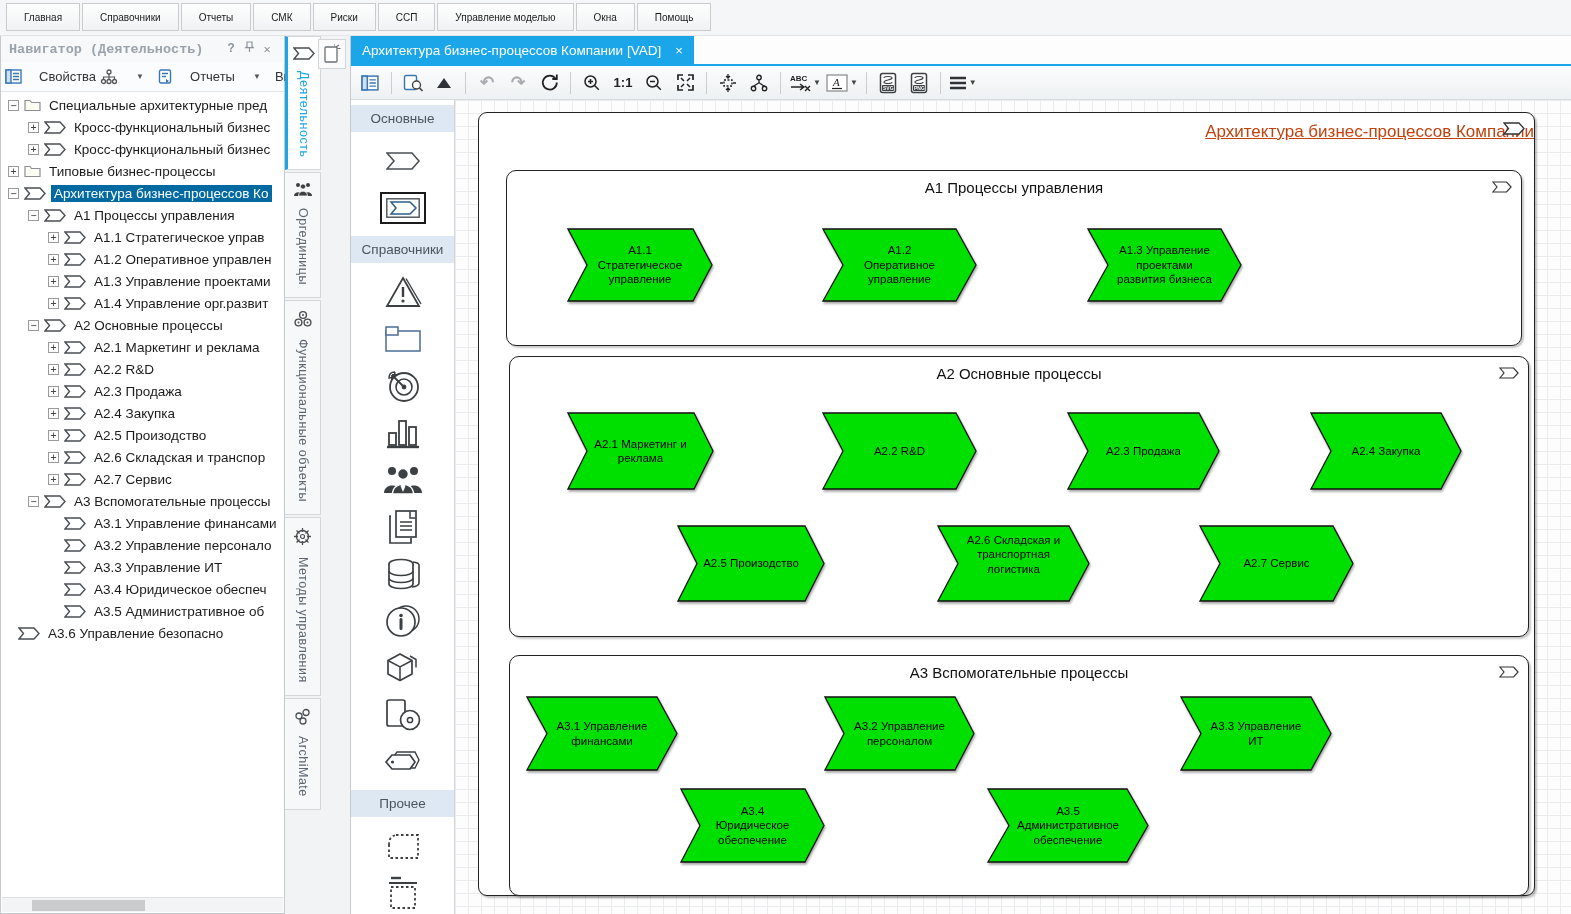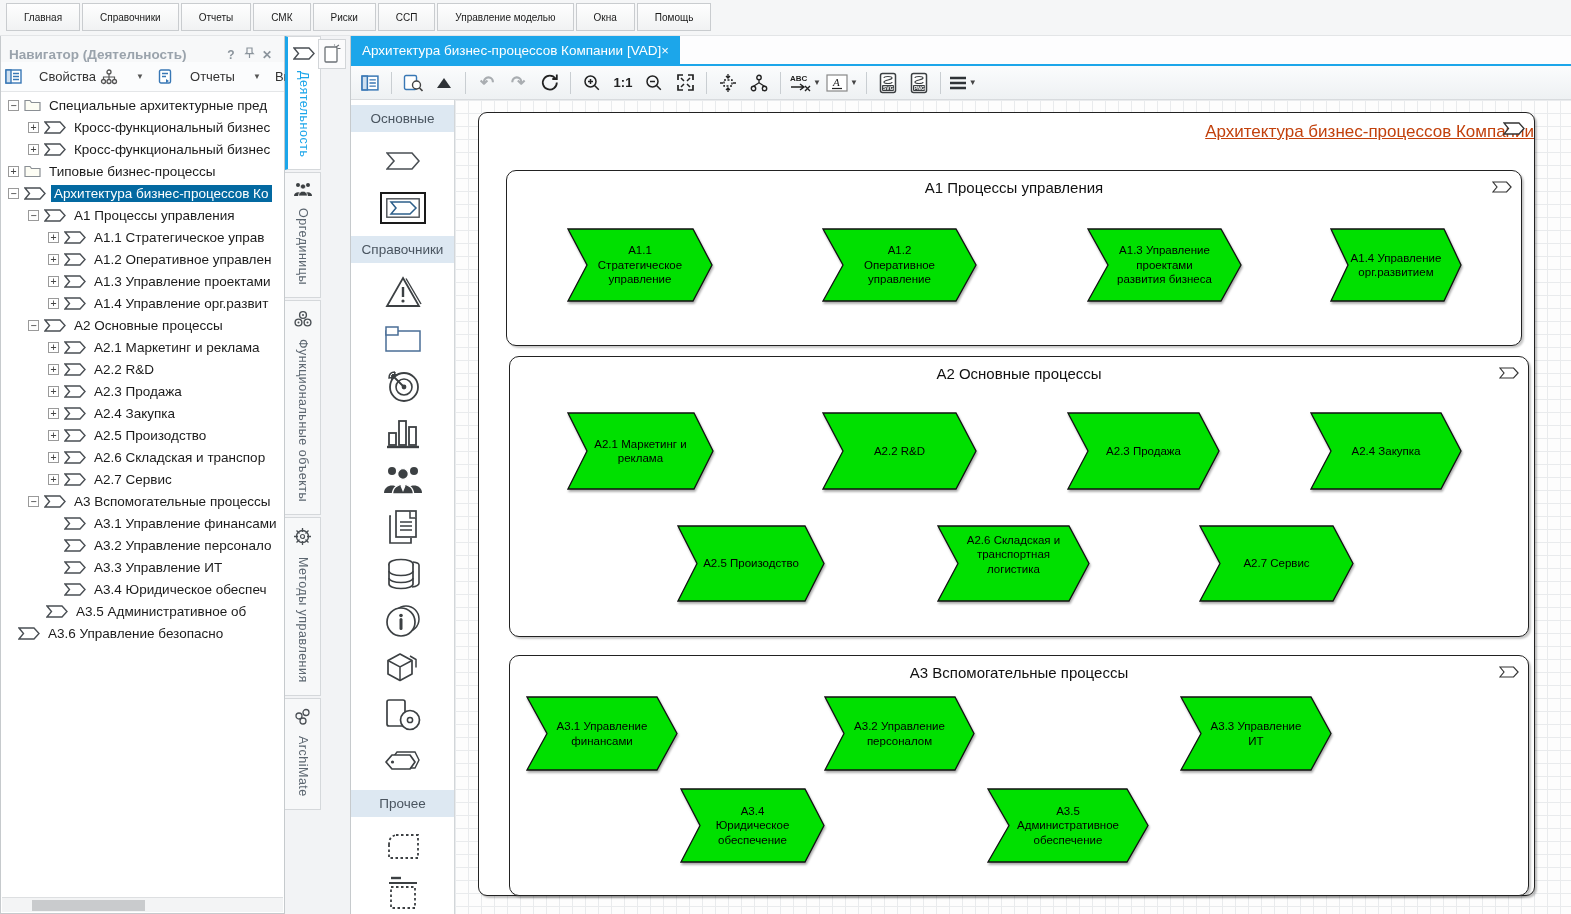--- a/index.html
+++ b/index.html
@@ -8,21 +8,21 @@
 
   
   #menubar { position:absolute; left:0; top:0; width:1571px; height:36px;
              background:#f5f6f7; border-bottom:1px solid #e3e5e7; display:flex; align-items:flex-start; padding:3px 0 0 6px; gap:2px; }
   .menu-btn { height:28px; padding:0 17px; display:flex; align-items:center; font-size:10px; color:#1a1a1a;
               background:linear-gradient(#fefefe,#f1f2f3); border:1px solid #c9cccf; cursor:default; }
 
   
   #navigator { position:absolute; left:0; top:36px; width:285px; height:878px; background:#fff;
                border:1px solid #c6cacd; border-top:none; }
-  #nav-header { height:26px; display:flex; align-items:flex-end; padding:0 8px; background:#f7f8f9; }
+  #nav-header { height:26px; display:flex; align-items:center; padding:0 8px; background:#f7f8f9;font-family:Liberation Mono, monospace; }
   #nav-title { flex:1; font-size:13.5px; font-weight:bold; color:#9aa3ac; white-space:nowrap; overflow:hidden; }
   .nav-hdr-ico { width:18px; text-align:center; color:#8b949c; font-size:12px; font-weight:bold; cursor:default; }
   #nav-toolbar { height:30px; display:flex; align-items:center; gap:4px; padding:0 4px; border-bottom:1px solid #e4e6e8; background:#fbfcfd; font-size:13px; color:#333; }
   .tb-group { display:flex; align-items:center; gap:17px; }
   .tb-sep { width:1px; height:18px; background:#d6dadd; margin:0 3px; }
   .tb-caret { font-size:8px; color:#555; margin-left:1px; }
   .tb-label { white-space:nowrap; }
   #nav-toolbar svg { display:block; }
   #nav-overflow { margin-left:auto; color:#666; font-size:10px; padding-right:2px; }
 
@@ -46,21 +46,21 @@
   #cat-tabs { position:absolute; left:0; top:0; width:36px; display:flex; flex-direction:column; }
   .cat-tab { background:#f7f8f9; border:1px solid #d5d8db; border-left:none; margin-bottom:2px;
              display:flex; flex-direction:column; align-items:center; gap:7px; padding:9px 0 12px 0; }
   .cat-tab .vtext { writing-mode:vertical-rl; font-size:12.5px; color:#5c6670; letter-spacing:.5px; }
   .cat-tab.active { background:#fff; border-left:3px solid #1ca6ea; }
   .cat-tab.active .vtext { color:#1ca6ea; }
 
   
   #doc { position:absolute; left:351px; top:36px; width:1220px; height:878px; }
   #doc-tabbar { height:28px; background:#fdfdfe; display:flex; }
-  #doc-tab { background:#1ca6ea; color:#fff; display:flex; align-items:center; padding:0 11px; font-size:13.5px; }
+  #doc-tab { background:#1ca6ea; color:#fff; display:flex; align-items:center; gap:14px; padding:0 11px; font-size:13.5px; }
   #doc-tab .close { font-size:13px; cursor:default; }
   #doc-toolbar { height:36px; border-top:2px solid #1ca6ea; border-bottom:1px solid #d8dbde;
                  background:linear-gradient(#fbfcfd,#eef1f3); display:flex; align-items:center; padding:0 6px; gap:5px; }
   .dtb-btn { min-width:26px; height:26px; display:flex; align-items:center; justify-content:center; gap:2px; border-radius:2px; }
   .dtb-sep { width:1px; height:22px; background:#c9ced2; margin:0 3px; }
   .dtb-txt { font-size:13px; color:#222; font-weight:bold; }
   .caret { font-size:8px; color:#444; }
   .undo { color:#a9adb1; font-size:17px; font-weight:bold; }
 
   
@@ -353,21 +353,21 @@
       </div>
       <div class="tree-row" style="padding-left: 46px;">
         <span class="tree-exp none">−</span>
         <span class="tree-ico">
           <svg width="22" height="13" viewBox="0 0 22 13">
             <polygon points="1,1 16,1 21,6.5 16,12 1,12 5.5,6.5" fill="#fff" stroke="#4a4f54" stroke-width="1.4"></polygon>
           </svg>
         </span>
         <span class="tree-label">А3.4 Юридическое обеспеч</span>
       </div>
-      <div class="tree-row" style="padding-left: 28px;">
+      <div class="tree-row" style="padding-left: 46px;">
         <span class="tree-exp none">−</span>
         <span class="tree-ico">
           <svg width="22" height="13" viewBox="0 0 22 13">
             <polygon points="1,1 16,1 21,6.5 16,12 1,12 5.5,6.5" fill="#fff" stroke="#4a4f54" stroke-width="1.4"></polygon>
           </svg>
         </span>
         <span class="tree-label">А3.5 Административное об</span>
       </div>
       <div class="tree-row" style="">
         <span class="tree-exp none">−</span>
@@ -737,27 +737,20 @@
 управление</div>
           </div>
           <div class="vad-item" style="left: 580px; top: 57px; width: 155px; height: 74px;">
             <svg width="155" height="74" viewBox="0 0 155 74">
               <polygon points="1,1 134,1 154,37 134,73 1,73 21,37" fill="#00e000" stroke="#111" stroke-width="1.3"></polygon>
             </svg>
             <div class="lbl">А1.3 Управление
 проектами
 развития бизнеса</div>
           </div>
-          <div class="vad-item" style="left: 823px; top: 57px; width: 132px; height: 74px;">
-            <svg width="132" height="74" viewBox="0 0 132 74">
-              <polygon points="1,1 114,1 131,37 114,73 1,73 18,37" fill="#00e000" stroke="#111" stroke-width="1.3"></polygon>
-            </svg>
-            <div class="lbl">А1.4 Управление
-орг.развитием</div>
-          </div>
         </div>
         <div class="vad-block" style="left: 30px; top: 243px; width: 1020px; height: 281px;">
           <div class="vad-block-title">А2 Основные процессы</div>
           <span class="corner-glyph"><svg width="20" height="12" viewBox="0 0 22 13">
               <polygon points="1,1 16,1 21,6.5 16,12 1,12 5.5,6.5" fill="#fff" stroke="#333" stroke-width="1.3"></polygon>
             </svg></span>
           <div class="vad-item" style="left: 57px; top: 55px; width: 147px; height: 78px;">
             <svg width="147" height="78" viewBox="0 0 147 78">
               <polygon points="1,1 127,1 146,39 127,77 1,77 20,39" fill="#00e000" stroke="#111" stroke-width="1.3"></polygon>
             </svg>

